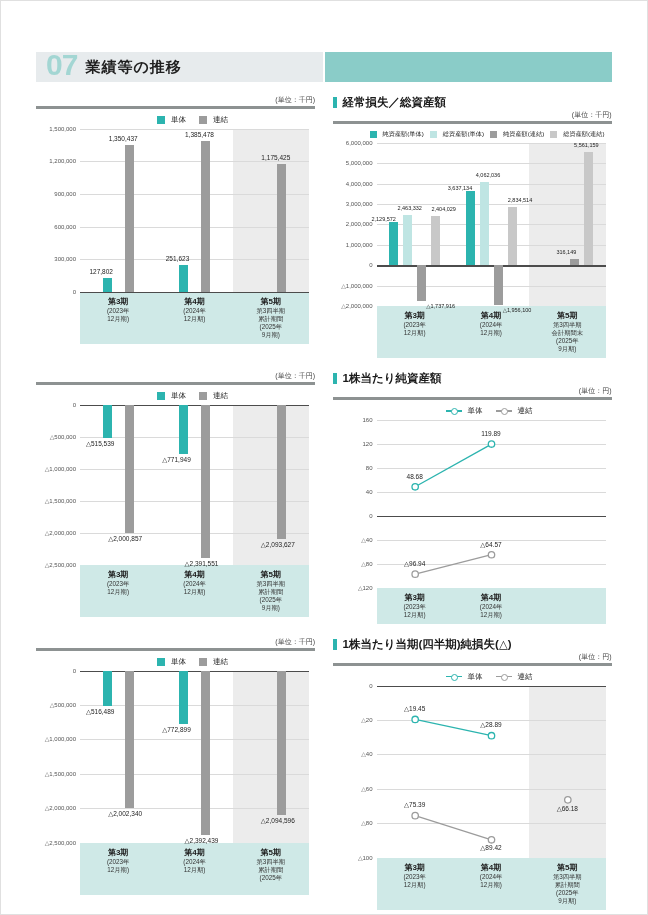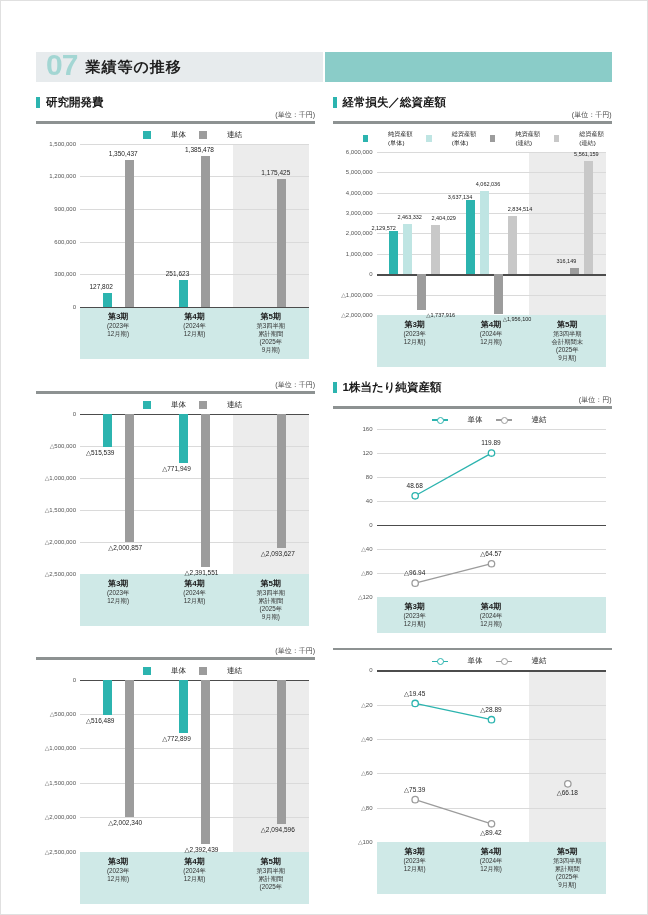--- a/index.html
+++ b/index.html
@@ -22,21 +22,21 @@
   .panel{width:279px;}
   .panel-head{display:block;}
   .title-row{display:flex;align-items:stretch;}
   .bullet{width:4px;background:#2cb4af;margin:2px 6px 2px 0;min-height:11px;}
   .panel-title{margin:0;font-size:11.5px;font-weight:bold;color:#1a1a1a;line-height:1.25;white-space:pre-line;}
   .unit{text-align:right;font-size:7px;color:#444;margin-top:1px;line-height:1.2;}
   .rule{height:2.5px;background:#8d9292;margin-top:2px;}
   
   .legend{display:flex;justify-content:center;align-items:center;gap:13px;margin:6px 0 4px 34px;}
   .legend-sm{gap:6px;margin-left:30px;}
-  .legend-item{display:flex;align-items:center;gap:20px;justify-content:center;}
+  .legend-item{display:flex;align-items:center;gap:6px;justify-content:center;}
   .legend-swatch{width:8px;height:8px;display:inline-block;}
   .legend-sm .legend-swatch{width:7px;height:7px;}
   .legend-label{font-size:7.5px;color:#222;}
   .legend-sm .legend-label{font-size:6.2px;}
   .legend-line{position:relative;width:16px;height:8px;display:inline-block;}
   .legend-line .ll{position:absolute;left:0;right:0;top:3.5px;height:1.3px;}
   .legend-line .lc{position:absolute;left:5px;top:1px;width:5px;height:5px;border-radius:50%;
     border:1.3px solid;background:#fff;}
   .plot-wrap{position:relative;padding-left:44px;padding-right:6px;}
   .plot{position:relative;}
@@ -62,24 +62,20 @@
     <span class="section-number">07</span>
     <span class="section-title">業績等の推移</span>
   </div>
   <div class="header-right"></div>
 </div>
 
 <div class="charts">
 
   <section class="panel">
     <header class="panel-head">
-      <div class="title-row">
-        <span class="bullet"></span>
-        <h2 class="panel-title">研究開発費</h2>
-      </div>
       <div class="unit">(単位：千円)</div>
     </header>
     <div class="rule"></div>
     <div class="chart">
         <div class="legend">
           <span class="legend-item">
             <span class="legend-swatch" style="background: rgb(44, 180, 175);"></span>
             <span class="legend-label">単体</span>
           </span>
           <span class="legend-item">
@@ -425,20 +421,27 @@
               <div class="xl-sub">第3四半期</div>
               <div class="xl-sub">累計期間</div>
               <div class="xl-sub">(2025年</div>
             </div>
           </div>
         </div>
       </div>
   </section>
 
   <section class="panel">
+    <header class="panel-head">
+      <div class="title-row">
+        <span class="bullet"></span>
+        <h2 class="panel-title">1株当たり当期(四半期)純損失(△)</h2>
+      </div>
+      <div class="unit">(単位：円)</div>
+    </header>
     <div class="rule"></div>
     <div class="chart">
         <div class="legend">
           <span class="legend-item">
             <span class="legend-line">
               <span class="ll" style="background: rgb(44, 180, 175);"></span>
               <span class="lc" style="border-color: rgb(44, 180, 175);"></span>
             </span>
             <span class="legend-label">単体</span>
           </span>

